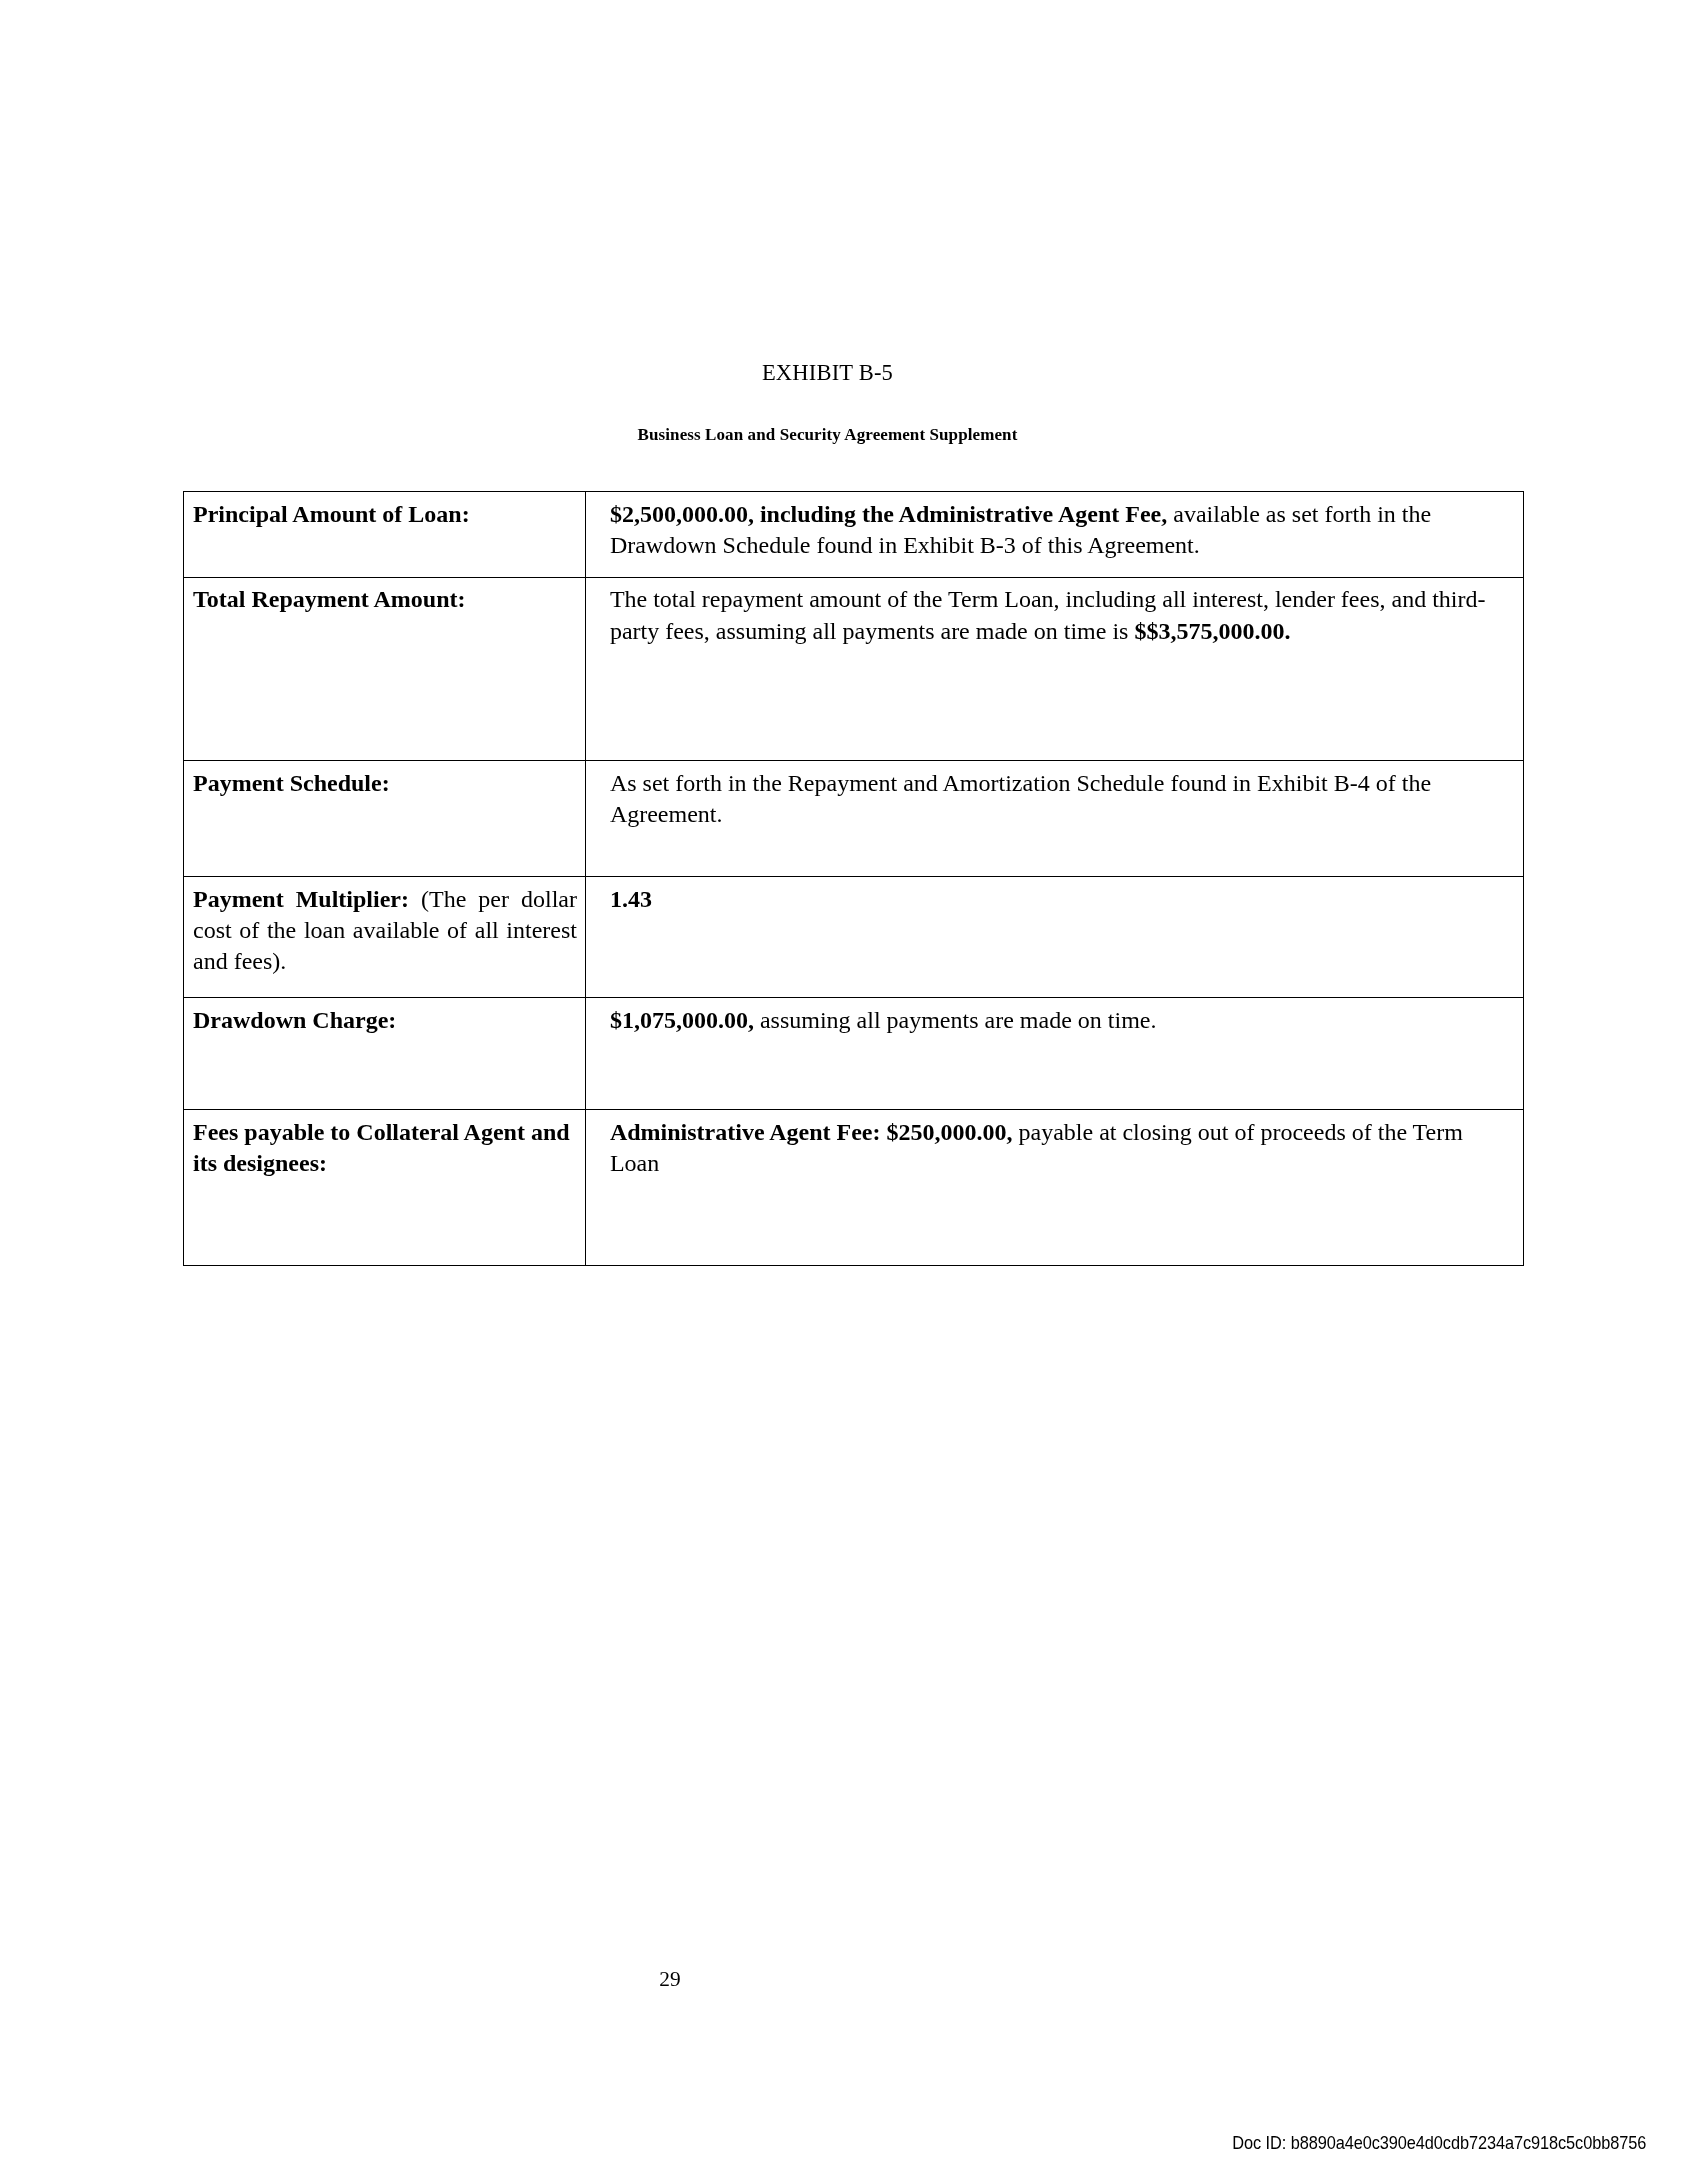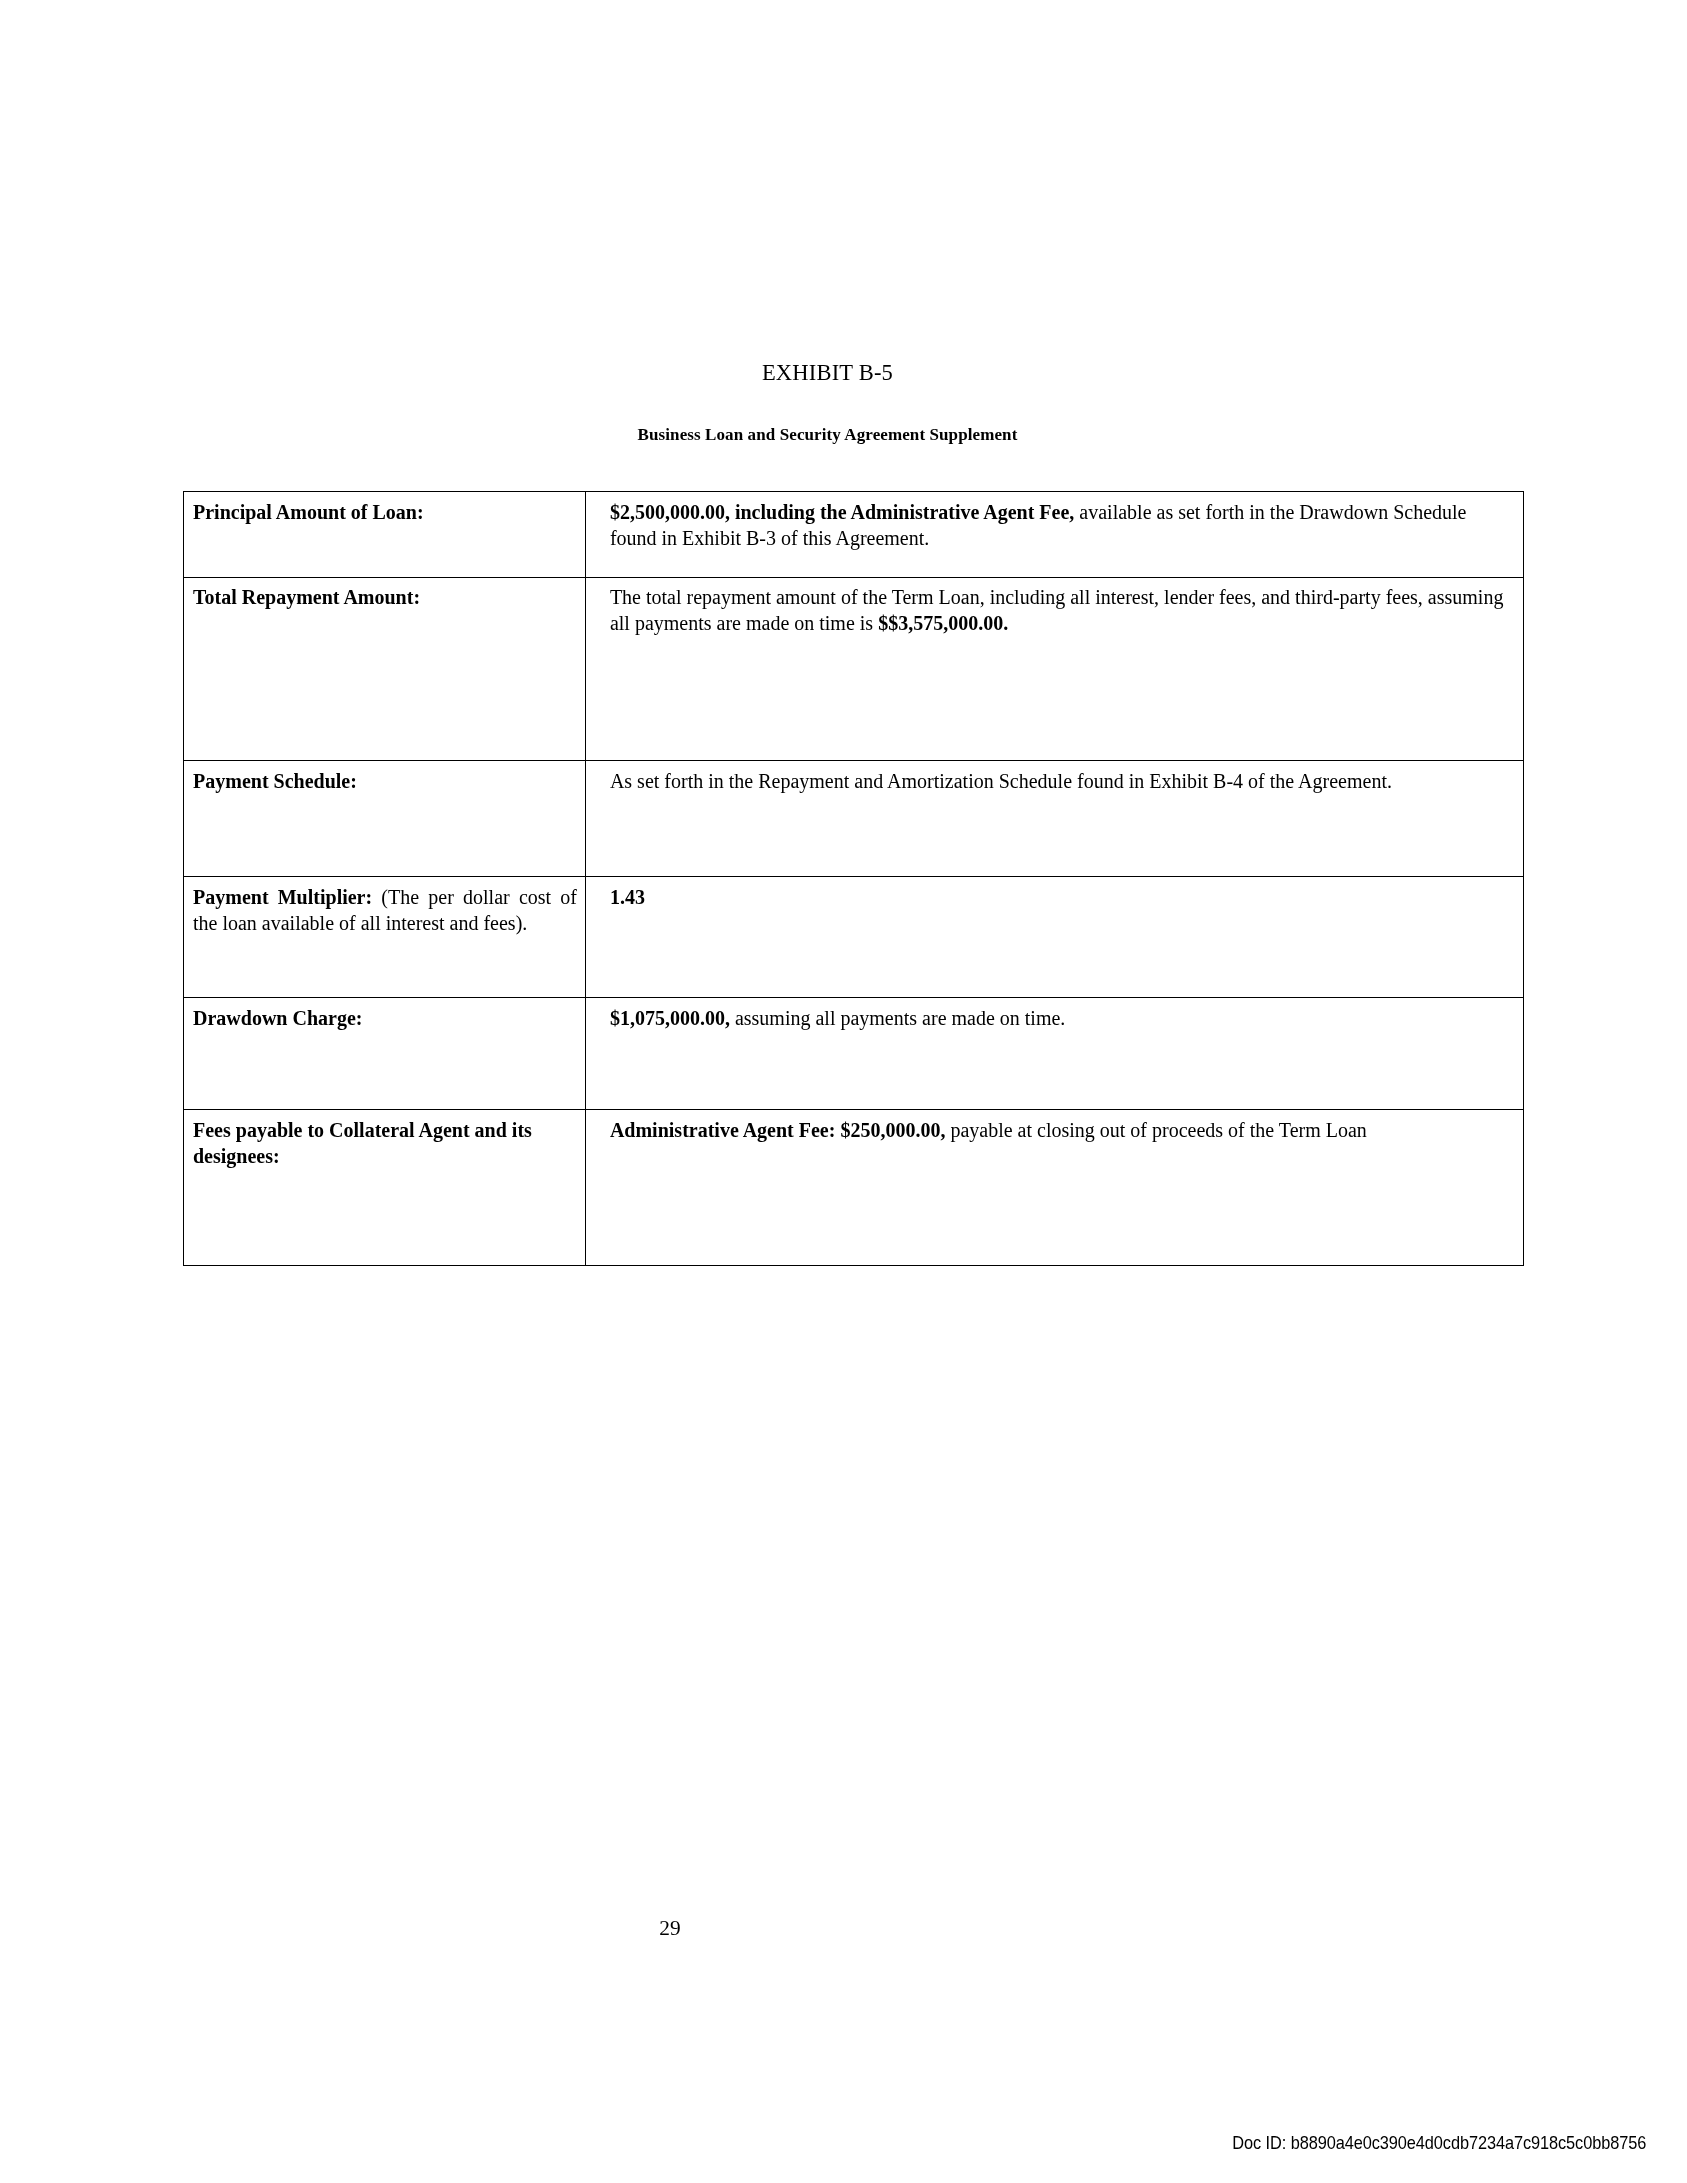--- a/index.html
+++ b/index.html
@@ -44,21 +44,21 @@
   }
 
   
   .supplement-table {
     position: absolute;
     left: 183px;
     top: 491px;
     width: 1289px;
     border-collapse: collapse;
     table-layout: fixed;
-    font-size: 20px;
+    font-size: 24px;
     line-height: 1.30;
   }
 
   .supplement-table td {
     border: 1.7px solid #000000;
     vertical-align: top;
     padding: 6.8px 7.9px 6.8px 9px;
   }
 
   .supplement-table td.label-cell {
@@ -88,21 +88,21 @@
     text-justify: inter-word;
   }
   .label-text.no-justify { text-align: left; }
 
   .value-text { display: block; }
 
   
   .page-number {
     position: absolute;
     left: 0;
-    top: 1916px;
+    top: 1967px;
     width: 1340px;
     text-align: center;
     font-size: 21.4px;
   }
 
   .doc-id {
     position: absolute;
     right: 42px;
     top: 2132px;
     font-family: "Liberation Sans", "DejaVu Sans", sans-serif;

